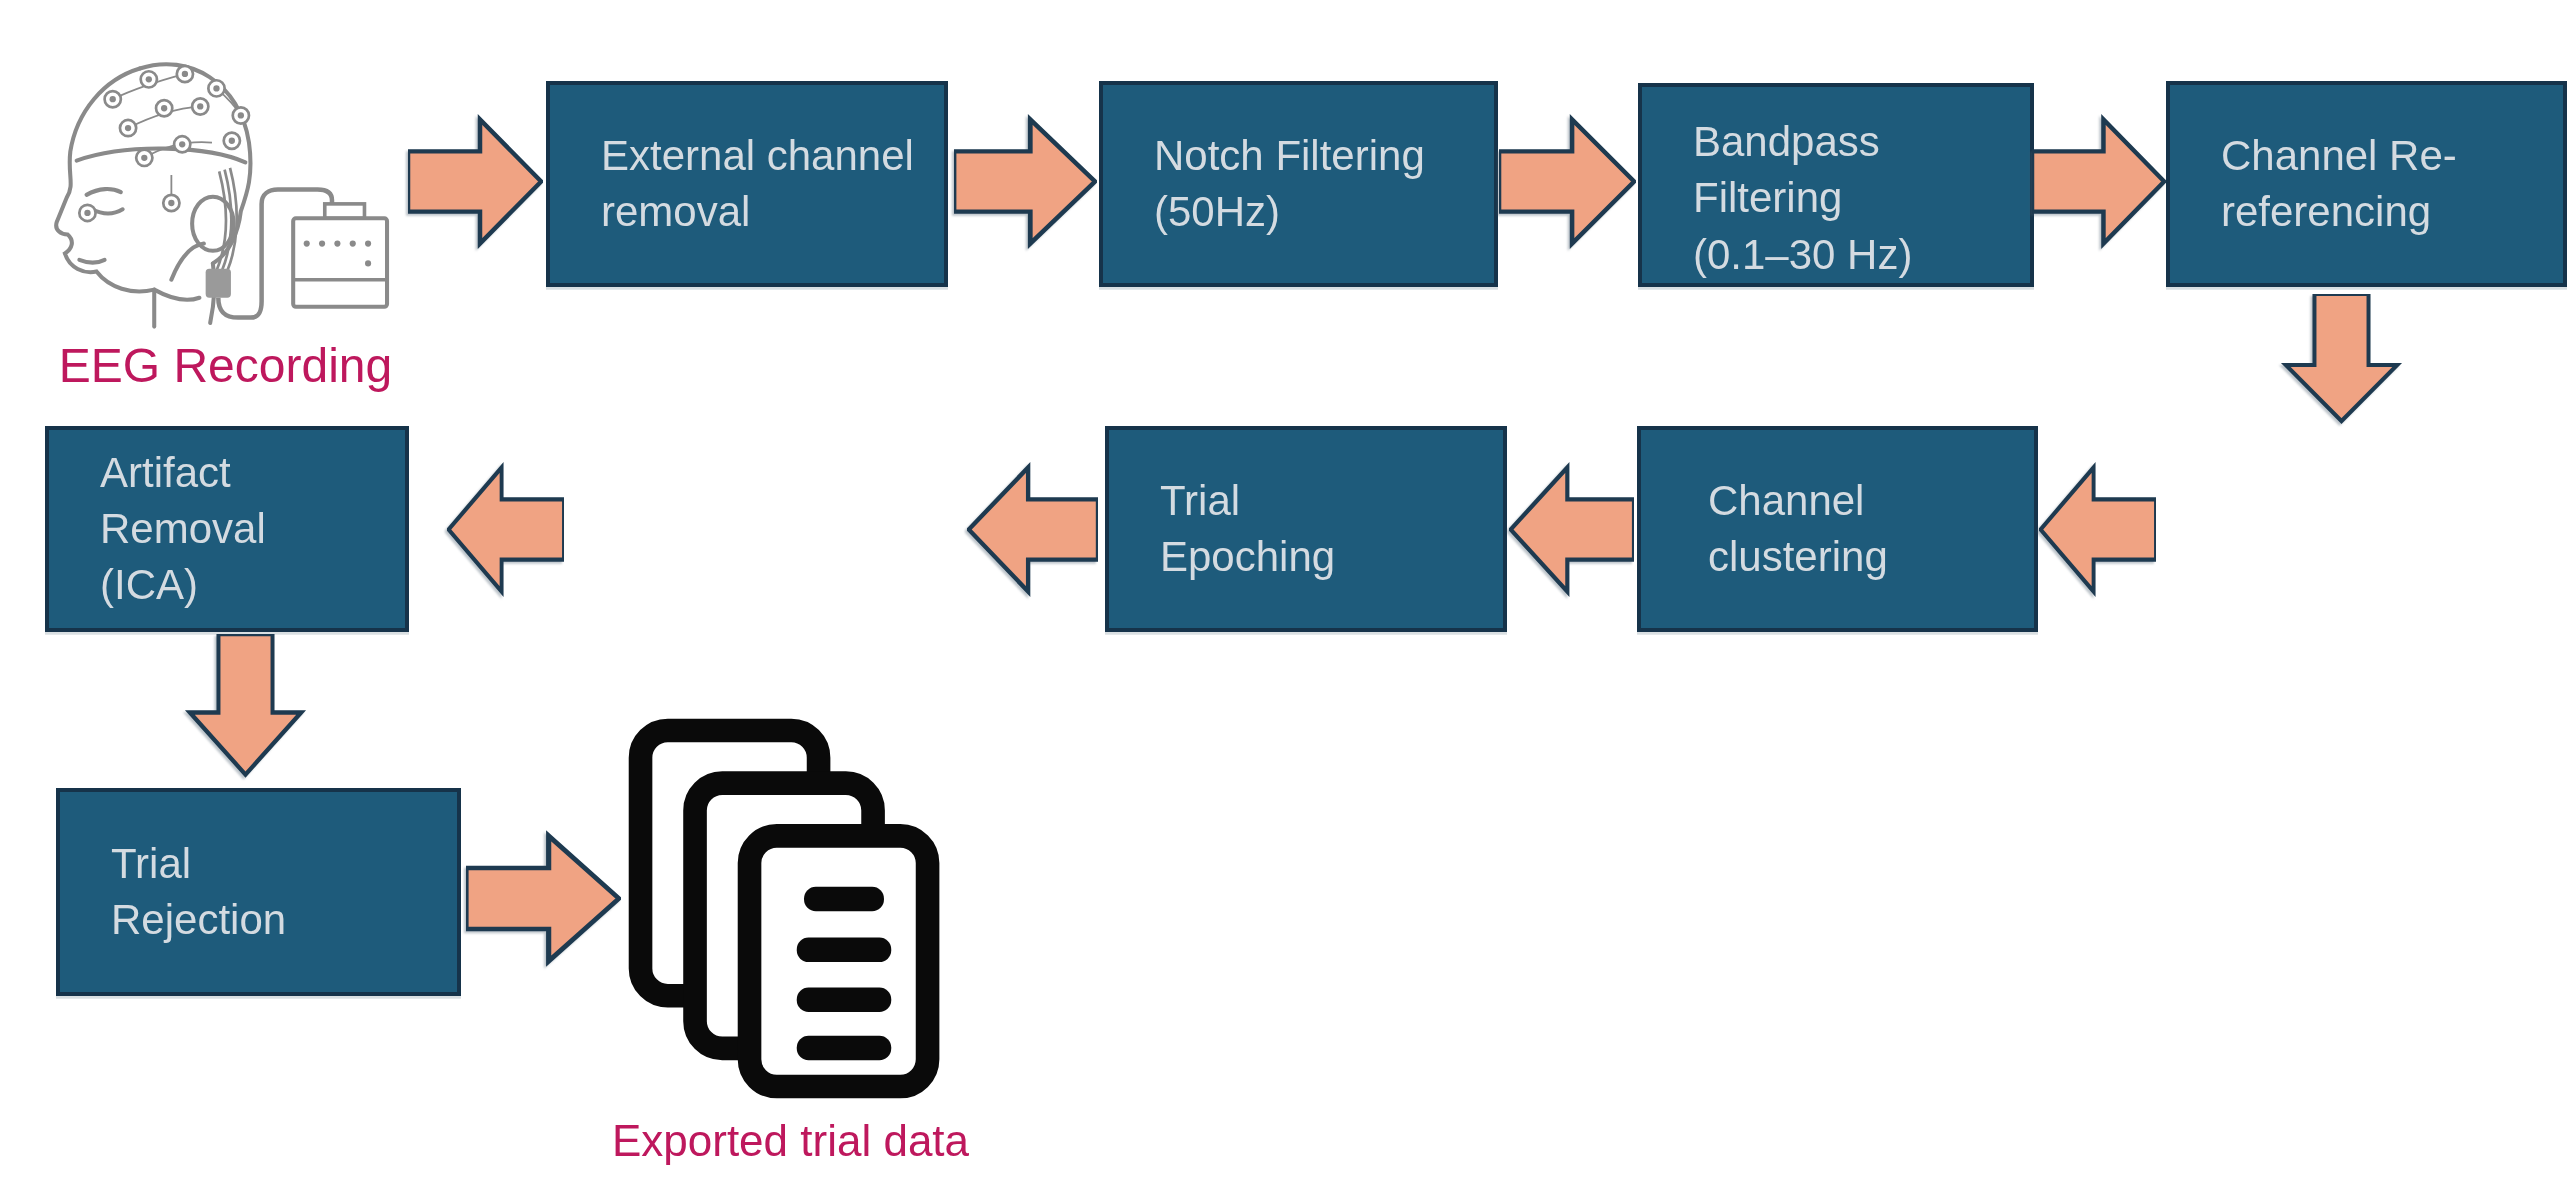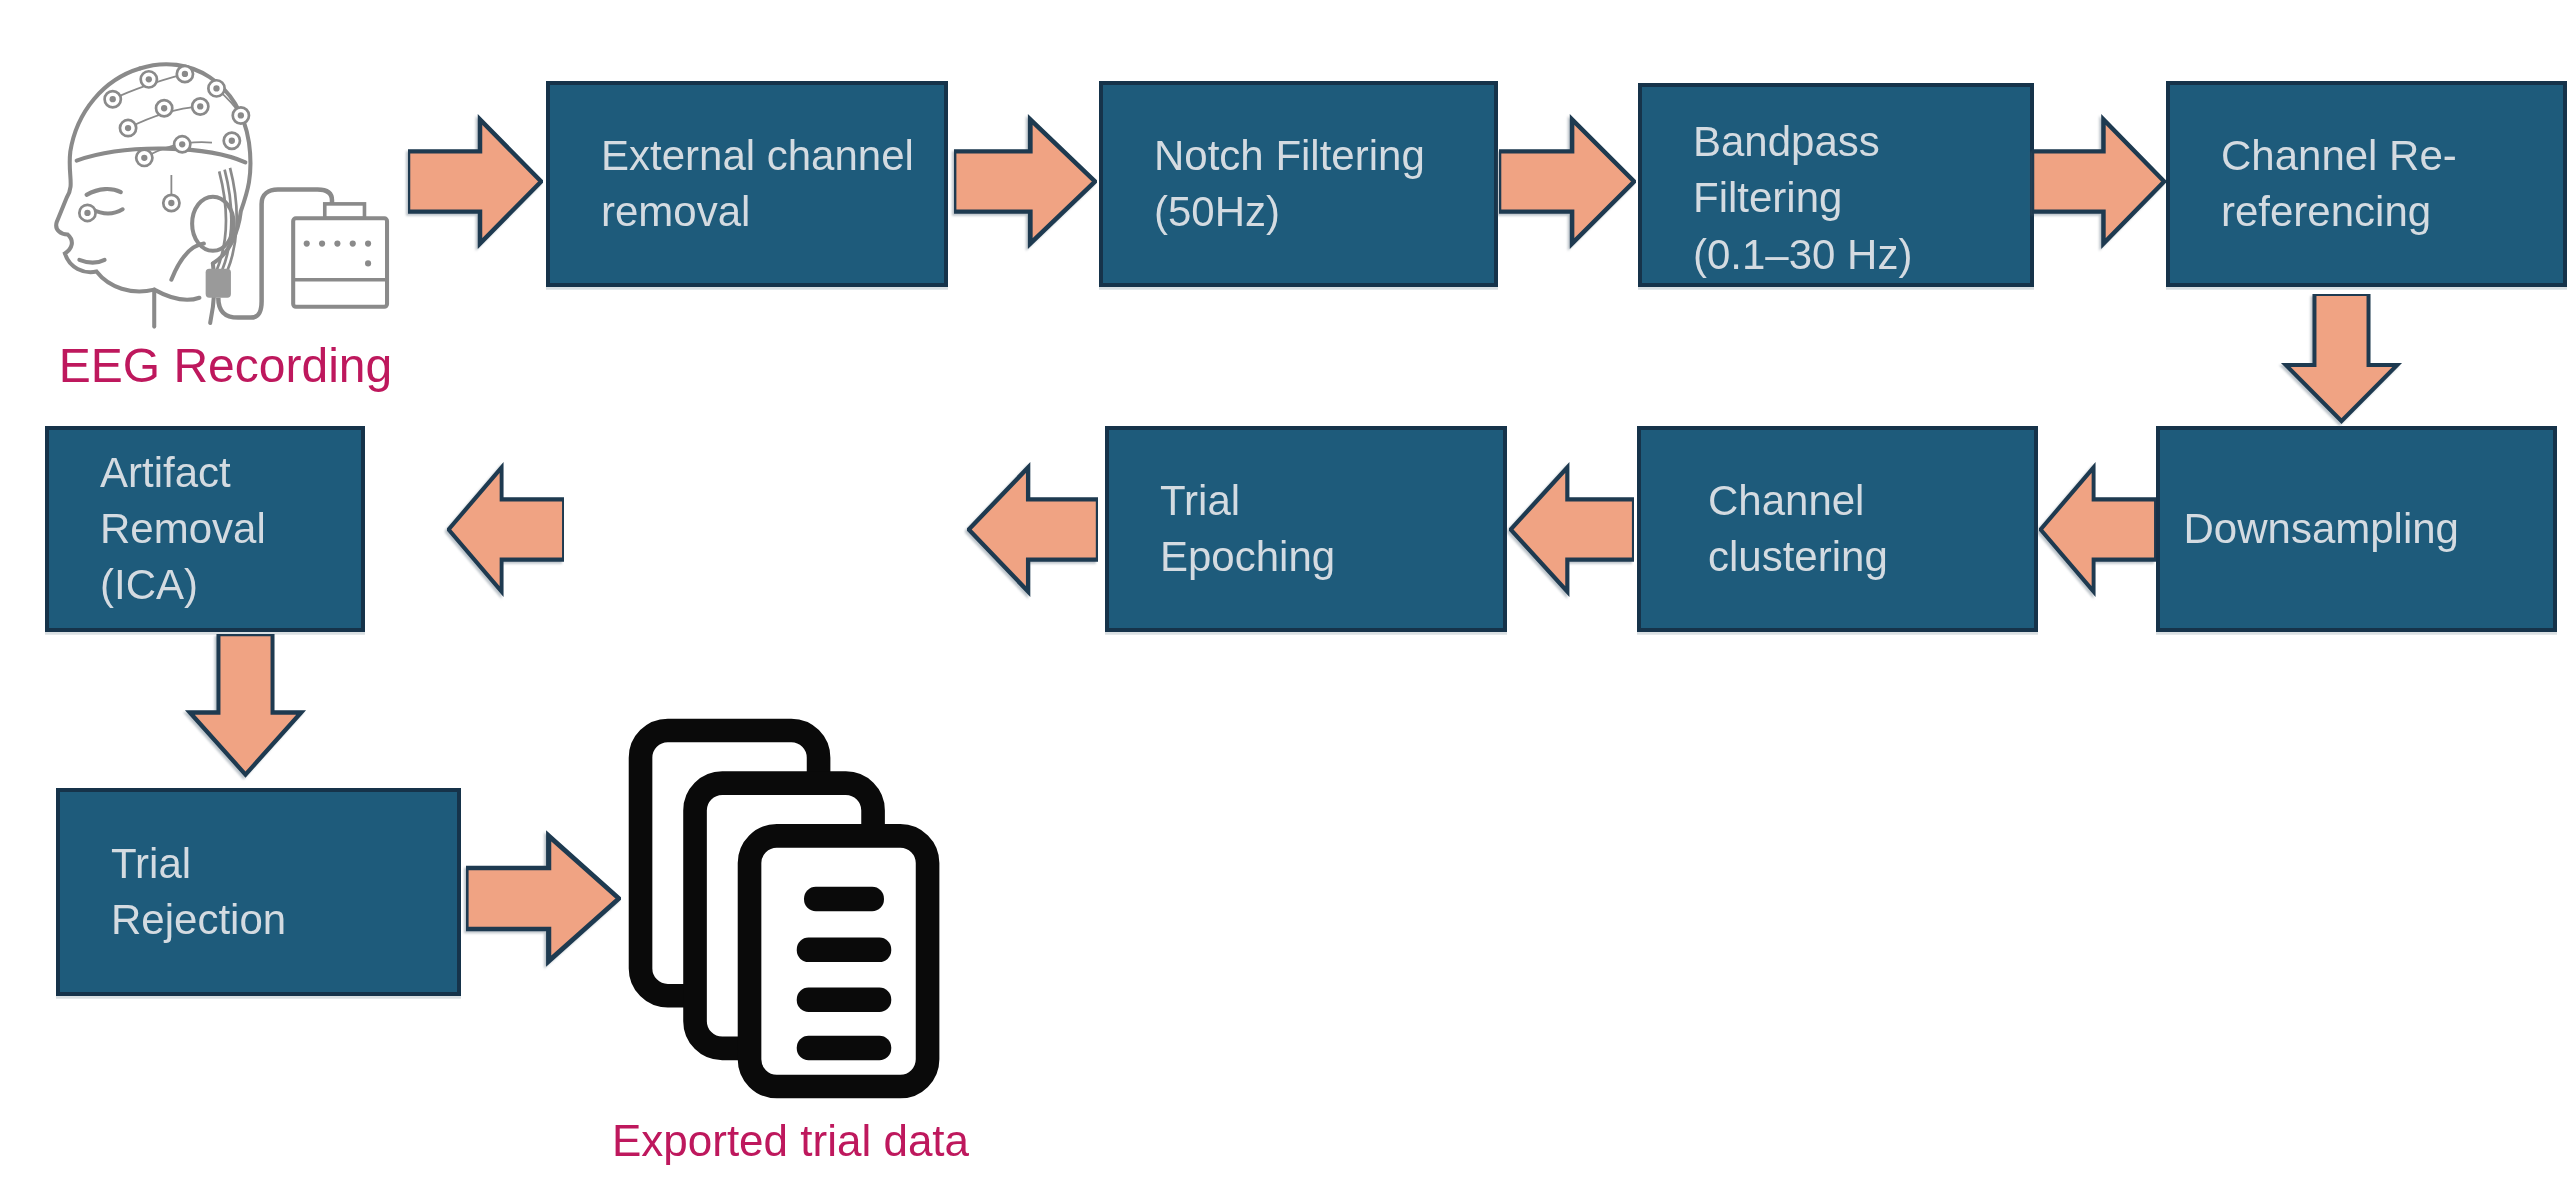--- a/index.html
+++ b/index.html
@@ -13,21 +13,21 @@
 
   .b1{left:546px;top:81px;width:402px;height:206px;}
   .b2{left:1099px;top:81px;width:399px;height:206px;}
   .b3{left:1638px;top:83px;width:396px;height:204px;align-items:flex-end;}
   .b4{left:2166px;top:81px;width:401px;height:206px;}
   .b5{left:2156px;top:426px;width:401px;height:206px;}
   .b5 .box-label{padding-left:23.5px;}
   .b6{left:1637px;top:426px;width:401px;height:206px;padding-left:16px;}
   .b7{left:1105px;top:426px;width:402px;height:206px;}
   .b8{left:567px;top:426px;width:398px;height:206px;}
-  .b9{left:45px;top:426px;width:320px;height:206px;}
+  .b9{left:45px;top:426px;width:364px;height:206px;}
   .b10{left:56px;top:788px;width:405px;height:208px;}
 
   svg.arrow{position:absolute;filter:drop-shadow(-1.8px 2.7px 0.9px rgba(70,90,105,.35));}
   .a1{left:408px;top:93px;width:135px;height:177px;}
   .a2{left:954px;top:93px;width:143px;height:177px;}
   .a3{left:1499px;top:93px;width:137px;height:177px;}
   .a4{left:2032px;top:93px;width:134px;height:177px;}
   .a5{left:466px;top:809px;width:155px;height:179px;}
   .l1{left:2039px;top:441px;width:117px;height:177px;}
   .l2{left:1509px;top:441px;width:125px;height:177px;}
@@ -132,23 +132,20 @@
   <div class="box b3">
       <span class="box-label">Bandpass
 Filtering
 (0.1–30 Hz)</span>
     </div>
   <div class="box b4">
       <span class="box-label">Channel Re-
 referencing</span>
     </div>
 
-  <div class="box b5">
-      <span class="box-label">Downsampling</span>
-    </div>
   <div class="box b6">
       <span class="box-label">Channel
 clustering</span>
     </div>
   <div class="box b7">
       <span class="box-label">Trial
 Epoching</span>
     </div>
   <div class="box b9">
       <span class="box-label">Artifact

